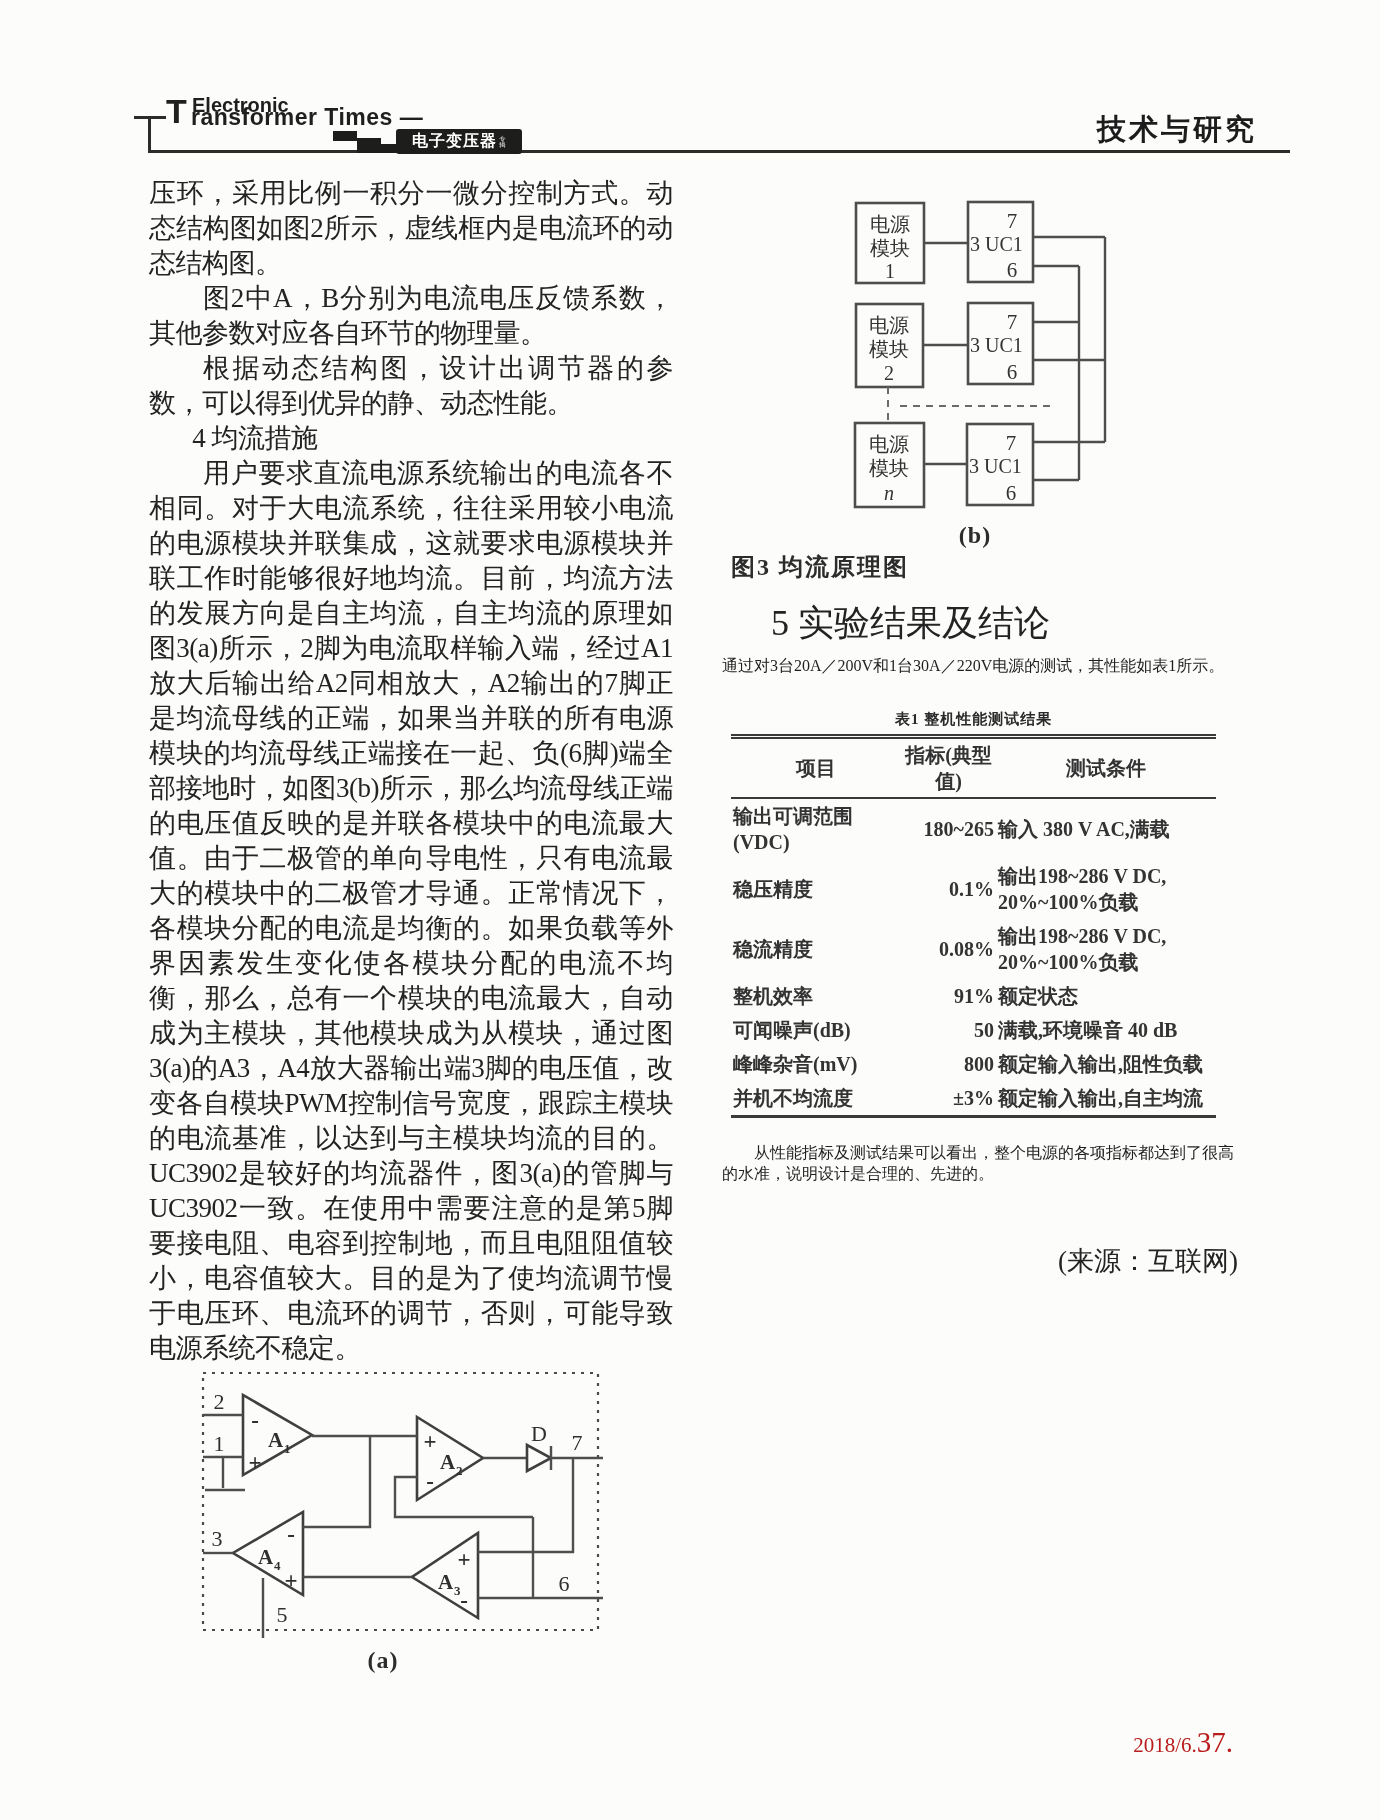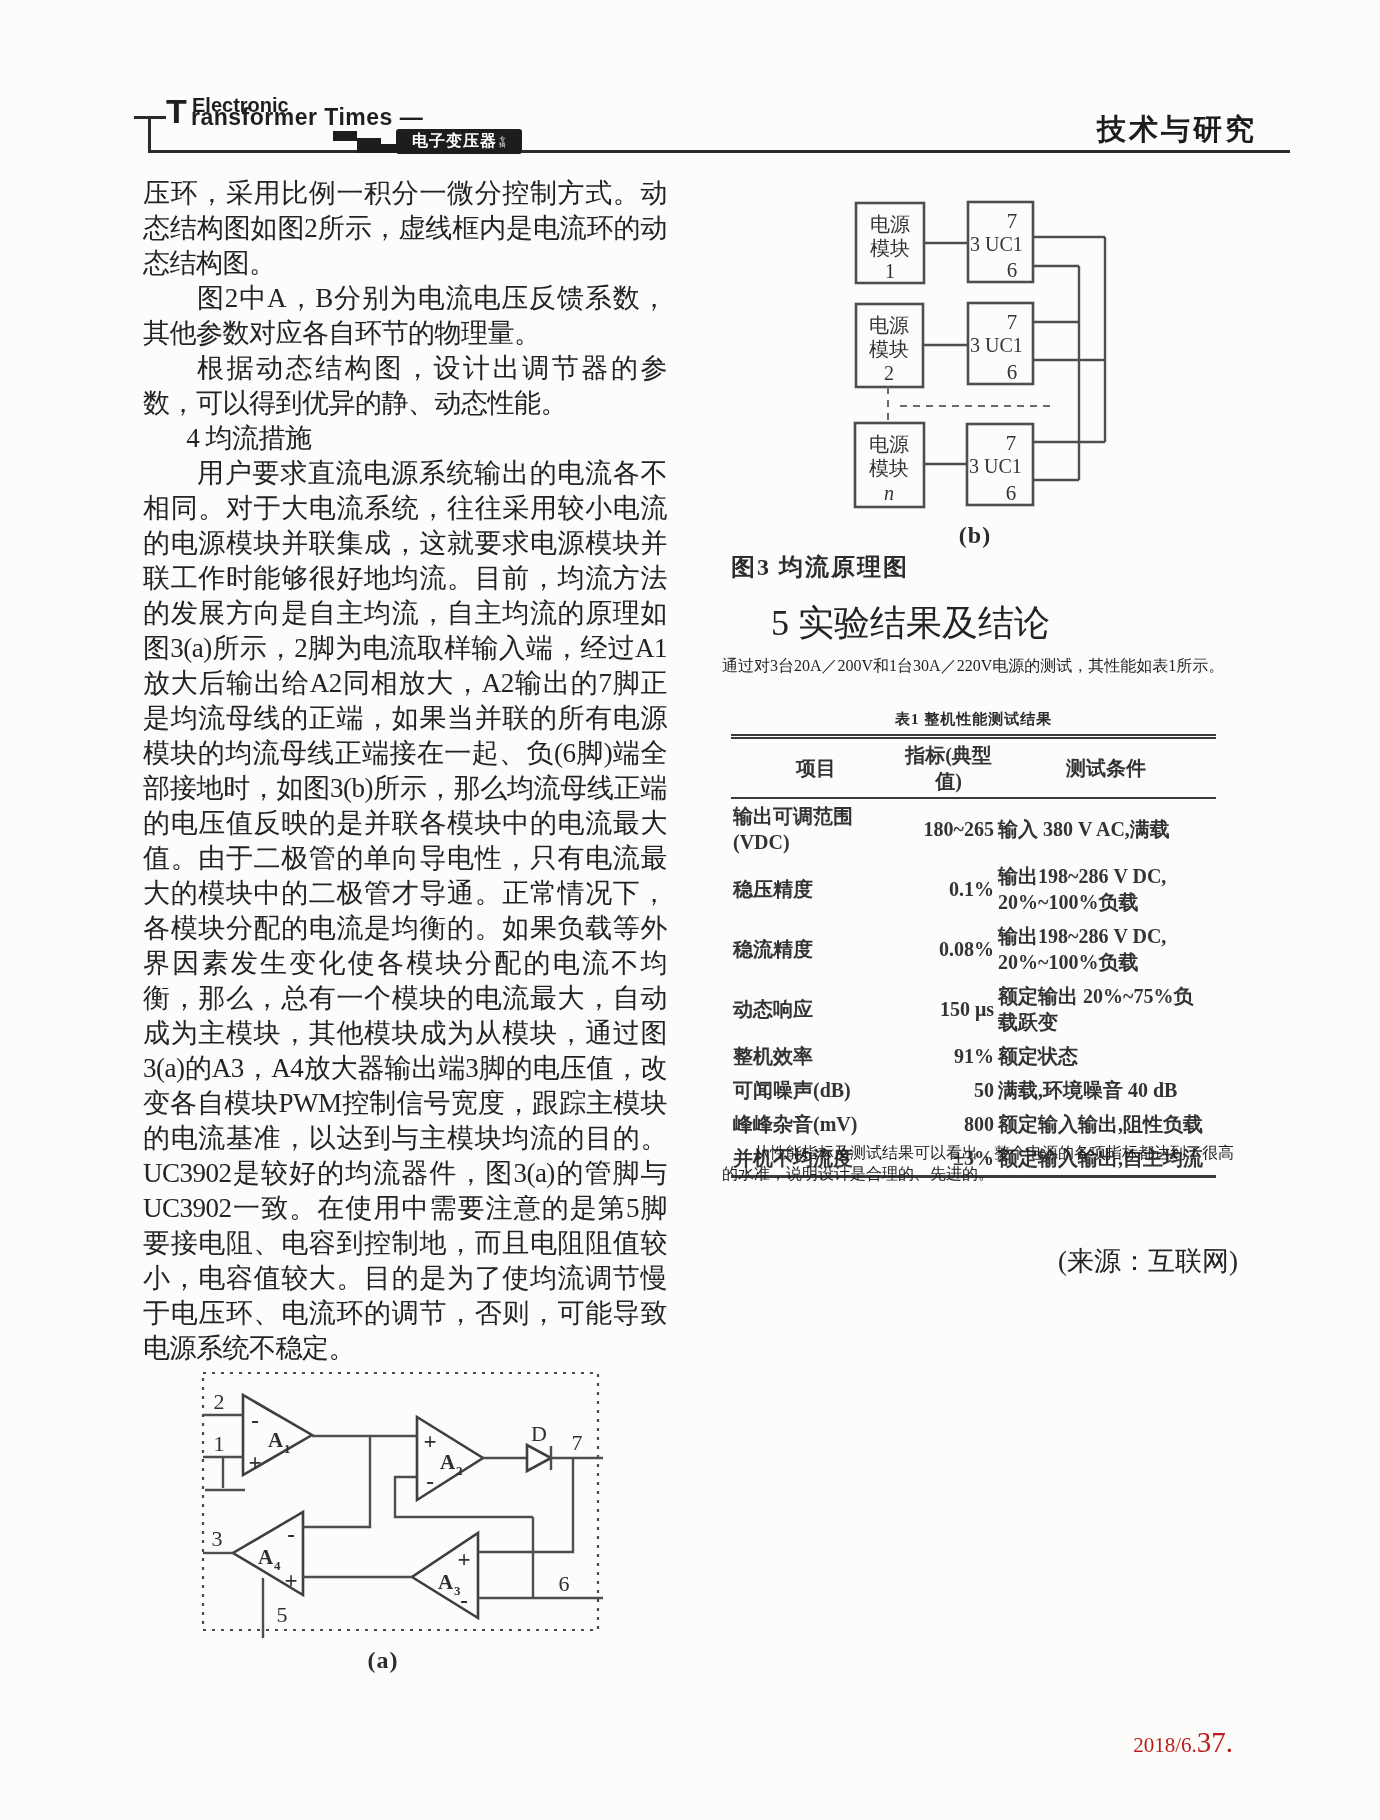--- a/index.html
+++ b/index.html
@@ -20,21 +20,21 @@
   .badge{position:absolute;left:396px;top:129px;width:126px;height:25px;background:#1d1d1b;
          color:#ffffff;display:flex;align-items:center;justify-content:center;
          font-family:"Liberation Sans","DejaVu Sans",sans-serif;border-radius:3px;}
   .badge-main{font-size:16px;font-weight:bold;letter-spacing:1px;}
   .badge-side{display:inline-flex;flex-direction:column;margin-left:2px;line-height:6px;}
   .badge-side span{font-size:7px;transform:scale(.9);}
   .section-title{position:absolute;left:1035px;top:110px;width:222px;text-align:right;
          font-family:"Liberation Sans","DejaVu Sans",sans-serif;font-weight:bold;
          font-size:29px;letter-spacing:3px;color:#1c1c1c;}
   
-  .col-left{position:absolute;left:143px;top:176px;width:524px;}
+  .col-left{position:absolute;left:149px;top:176px;width:524px;}
   .col-left p, .col-right p{
     margin:0;font-size:27px;line-height:35px;letter-spacing:-0.5px;
     text-align:justify;color:#232323;}
   .indent{text-indent:2em;}
   .h-sec{margin:0;font-size:27px;line-height:35px;text-indent:1.6em;color:#232323;}
   .p5{position:absolute;left:722px;top:640px;width:518px;}
   .h5{position:absolute;left:771px;top:599px;font-size:36px;color:#232323;}
   .concl{position:absolute;left:722px;top:1127px;width:518px;}
   .source{position:absolute;left:722px;top:1243px;width:516px;text-align:right;
           font-size:27px;color:#232323;}
@@ -192,26 +192,20 @@
           <td class="c-cond pre">输出198~286 V DC,
 20%~100%负载</td>
         </tr>
         <tr>
           <td class="c-item pre">稳流精度</td>
           <td class="c-val">0.08%</td>
           <td class="c-cond pre">输出198~286 V DC,
 20%~100%负载</td>
         </tr>
         <tr>
-          <td class="c-item pre">动态响应</td>
-          <td class="c-val">150 μs</td>
-          <td class="c-cond pre">额定输出 20%~75%负
-载跃变</td>
-        </tr>
-        <tr>
           <td class="c-item pre">整机效率</td>
           <td class="c-val">91%</td>
           <td class="c-cond pre">额定状态</td>
         </tr>
         <tr>
           <td class="c-item pre">可闻噪声(dB)</td>
           <td class="c-val">50</td>
           <td class="c-cond pre">满载,环境噪音 40 dB</td>
         </tr>
         <tr>

